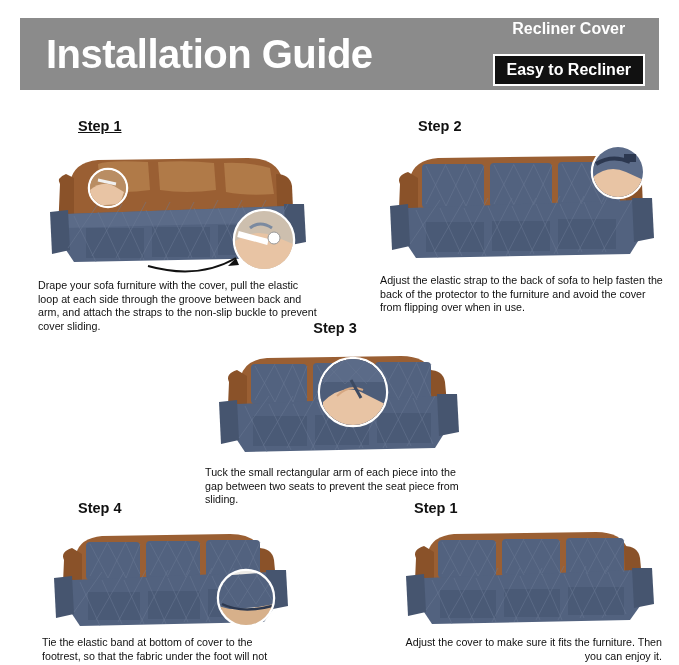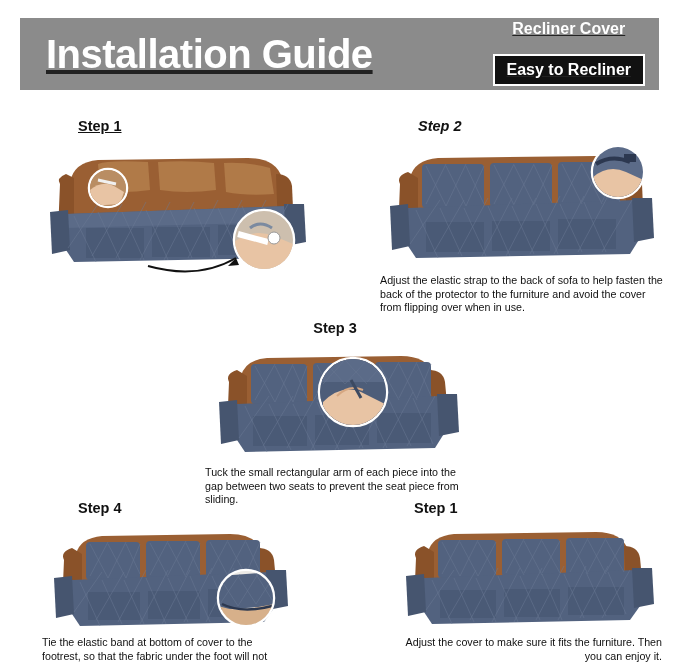--- a/index.html
+++ b/index.html
@@ -22,21 +22,20 @@
     position: absolute;
     left: 20px;
     top: 18px;
     width: 639px;
     height: 72px;
     background: #8b8b8b;
     display: flex;
     align-items: center;
     justify-content: space-between;
     padding: 0 14px 0 26px;
-    text-decoration: underline;
   }
   .header-title {
     color: #ffffff;
     font-size: 40px;
     font-weight: bold;
     letter-spacing: -0.5px;
     line-height: 1;
     white-space: nowrap;
   }
   .header-right {
@@ -85,21 +84,21 @@
     overflow: hidden;
   }
 
   
   .sofa-svg { display: block; }
 
   
   #step1 { left: 38px;  top: 118px;  width: 280px; }
   #step1 .step-title { margin-left: 40px; text-decoration: underline; }
   #step2 { left: 380px; top: 118px;  width: 285px; }
-  #step2 .step-title { margin-left: 38px; font-style: italic; }
+  #step2 .step-title { margin-left: 38px; }
   #step3 { left: 205px; top: 320px;  width: 260px; }
   #step3 .step-title { text-align: center; }
   #step4 { left: 42px;  top: 500px;  width: 250px; }
   #step4 .step-title { margin-left: 36px; }
   #step5 { left: 392px; top: 500px;  width: 270px; }
   #step5 .step-title { margin-left: 22px; }
 
   .cap-center { text-align: right; }
 </style>
 </head>
@@ -175,20 +174,21 @@
         </clipPath>
       <g clip-path="url(#c1b)">
         <rect x="196" y="72" width="62" height="60" fill="#cdbfae"></rect>
         <path d="M196 104 q18 -14 40 -6 l24 10 l0 28 l-64 0 z" fill="#e8c4a4"></path>
         <path d="M200 96 l30 8" stroke="#ffffff" stroke-width="6"></path>
         <circle cx="236" cy="100" r="6" fill="#ffffff" stroke="#999" stroke-width="1"></circle>
         <path d="M212 90 q10 -8 22 0" stroke="#7b8aa0" stroke-width="3" fill="none"></path>
       </g>
     </svg>
   </div>
+  <div class="step-caption">Drape your sofa furniture with the cover, pull the elastic loop at each side through the groove between back and arm, and attach the straps to the non-slip buckle to prevent cover sliding.</div>
 </div>
 
 <div class="step" id="step2">
   <div class="step-title">Step 2</div>
   <div class="art">
     <svg class="sofa-svg" width="285" height="130" viewBox="0 0 285 130">
 
       <path d="M30 40 Q34 22 58 20 L216 18 Q244 18 250 38 L254 84 L28 88 Z" fill="#9a5f33"></path>
       <path d="M20 46 Q16 38 28 34 L38 40 L38 94 L18 96 Z" fill="#8a5229"></path>
       <path d="M246 34 Q260 34 262 46 L264 92 L246 92 Z" fill="#8a5229"></path>

